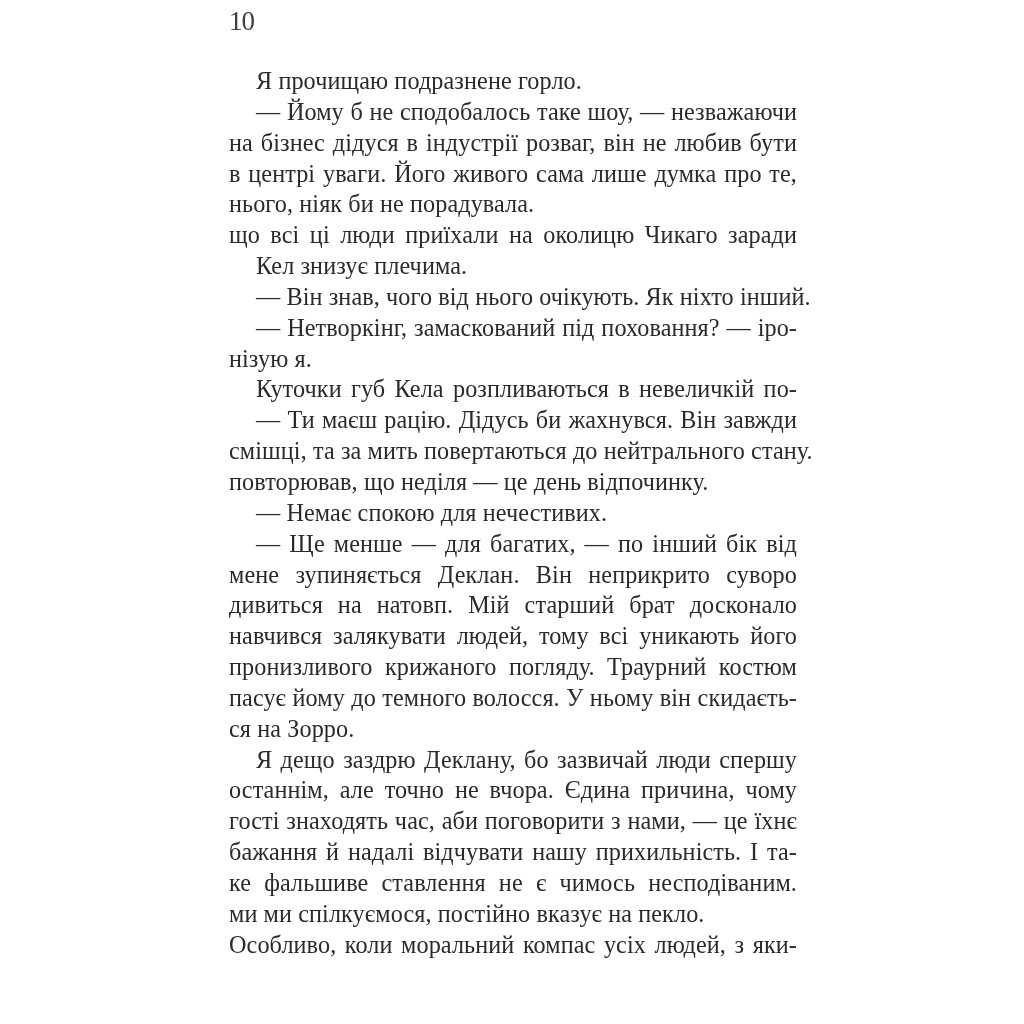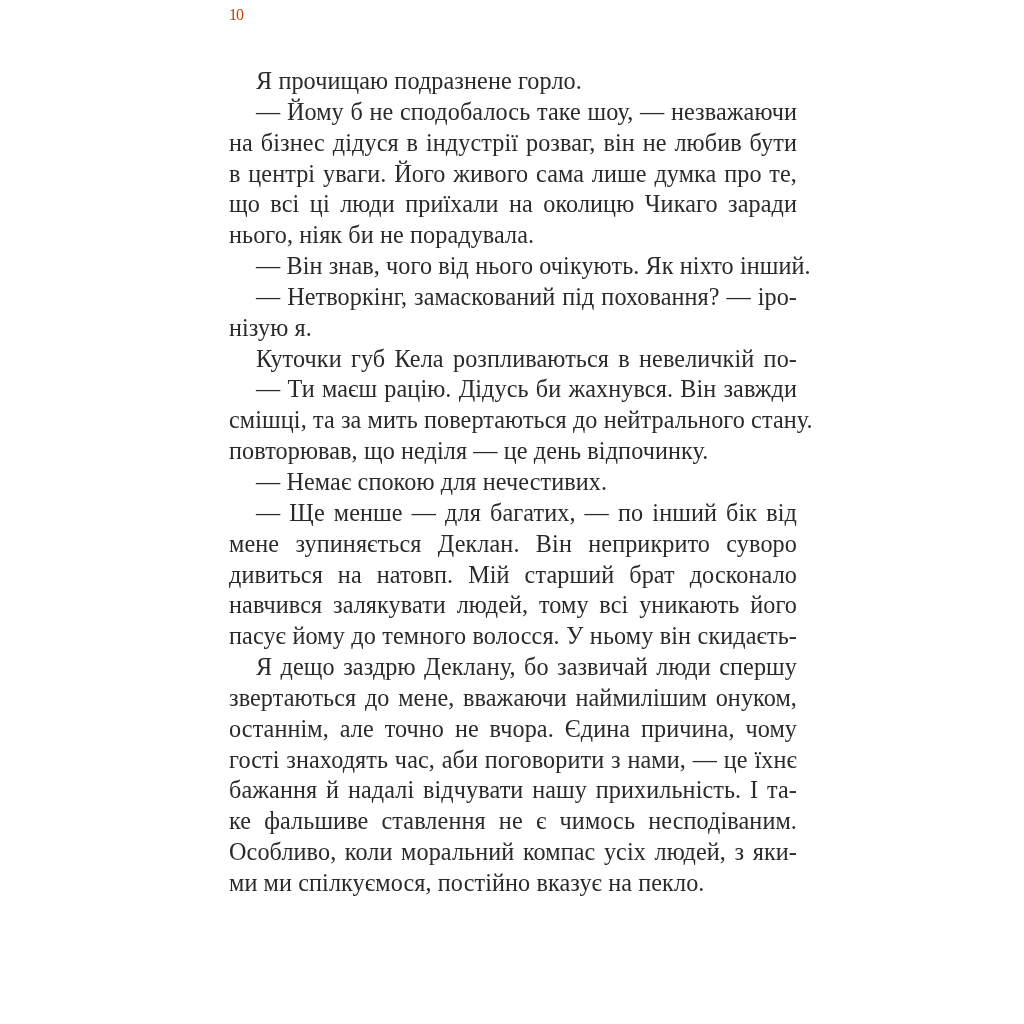--- a/index.html
+++ b/index.html
@@ -12,23 +12,23 @@
     height: 1024px;
     position: relative;
     overflow: hidden;
     font-family: "Liberation Serif", "DejaVu Serif", serif;
     color: #2a2a2a;
   }
   .page-number {
     position: absolute;
     left: 229px;
     top: 6px;
-    font-size: 16px;
+    font-size: 27px;
     letter-spacing: -1px;
-    color: #c2410c;
+    color: #404040;
   }
   .text-block {
     position: absolute;
     left: 229px;
     top: 66px;
     width: 568px;
   }
   .line {
     height: 30.85px;
     line-height: 30.85px;
@@ -48,37 +48,39 @@
 </head>
 <body>
 
 <div>
   <div class="page-number">10</div>
   <div class="text-block" id="text-block">
       <div class="line indent last">Я прочищаю подразнене горло.</div>
       <div class="line indent">— Йому б не сподобалось таке шоу, — незважаючи</div>
       <div class="line">на бізнес дідуся в індустрії розваг, він не любив бути</div>
       <div class="line">в центрі уваги. Його живого сама лише думка про те,</div>
+      <div class="line last">нього, ніяк би не порадувала.</div>
       <div class="line">що всі ці люди приїхали на околицю Чикаго заради</div>
-      <div class="line last">нього, ніяк би не порадувала.</div>
+      <div class="line indent last">Кел знизує плечима.</div>
       <div class="line indent last">— Він знав, чого від нього очікують. Як ніхто інший.</div>
       <div class="line indent">— Нетворкінг, замаскований під поховання? — іро-</div>
       <div class="line last">нізую я.</div>
       <div class="line indent">Куточки губ Кела розпливаються в невеличкій по-</div>
       <div class="line indent">— Ти маєш рацію. Дідусь би жахнувся. Він завжди</div>
       <div class="line last">смішці, та за мить повертаються до нейтрального стану.</div>
       <div class="line last">повторював, що неділя — це день відпочинку.</div>
       <div class="line indent last">— Немає спокою для нечестивих.</div>
       <div class="line indent">— Ще менше — для багатих, — по інший бік від</div>
       <div class="line">мене зупиняється Деклан. Він неприкрито суворо</div>
       <div class="line">дивиться на натовп. Мій старший брат досконало</div>
       <div class="line">навчився залякувати людей, тому всі уникають його</div>
+      <div class="line">пронизливого крижаного погляду. Траурний костюм</div>
       <div class="line">пасує йому до темного волосся. У ньому він скидаєть-</div>
+      <div class="line last">ся на Зорро.</div>
       <div class="line indent">Я дещо заздрю Деклану, бо зазвичай люди спершу</div>
-      <div class="line">звертаються до мене, вважаючи наймилішим онуком,</div>
       <div class="line">останнім, але точно не вчора. Єдина причина, чому</div>
       <div class="line">гості знаходять час, аби поговорити з нами, — це їхнє</div>
       <div class="line">бажання й надалі відчувати нашу прихильність. І та-</div>
       <div class="line">ке фальшиве ставлення не є чимось несподіваним.</div>
+      <div class="line last">ми ми спілкуємося, постійно вказує на пекло.</div>
       <div class="line">Особливо, коли моральний компас усіх людей, з яки-</div>
-      <div class="line last">ми ми спілкуємося, постійно вказує на пекло.</div>
     </div>
 </div>
 
 </body></html>

